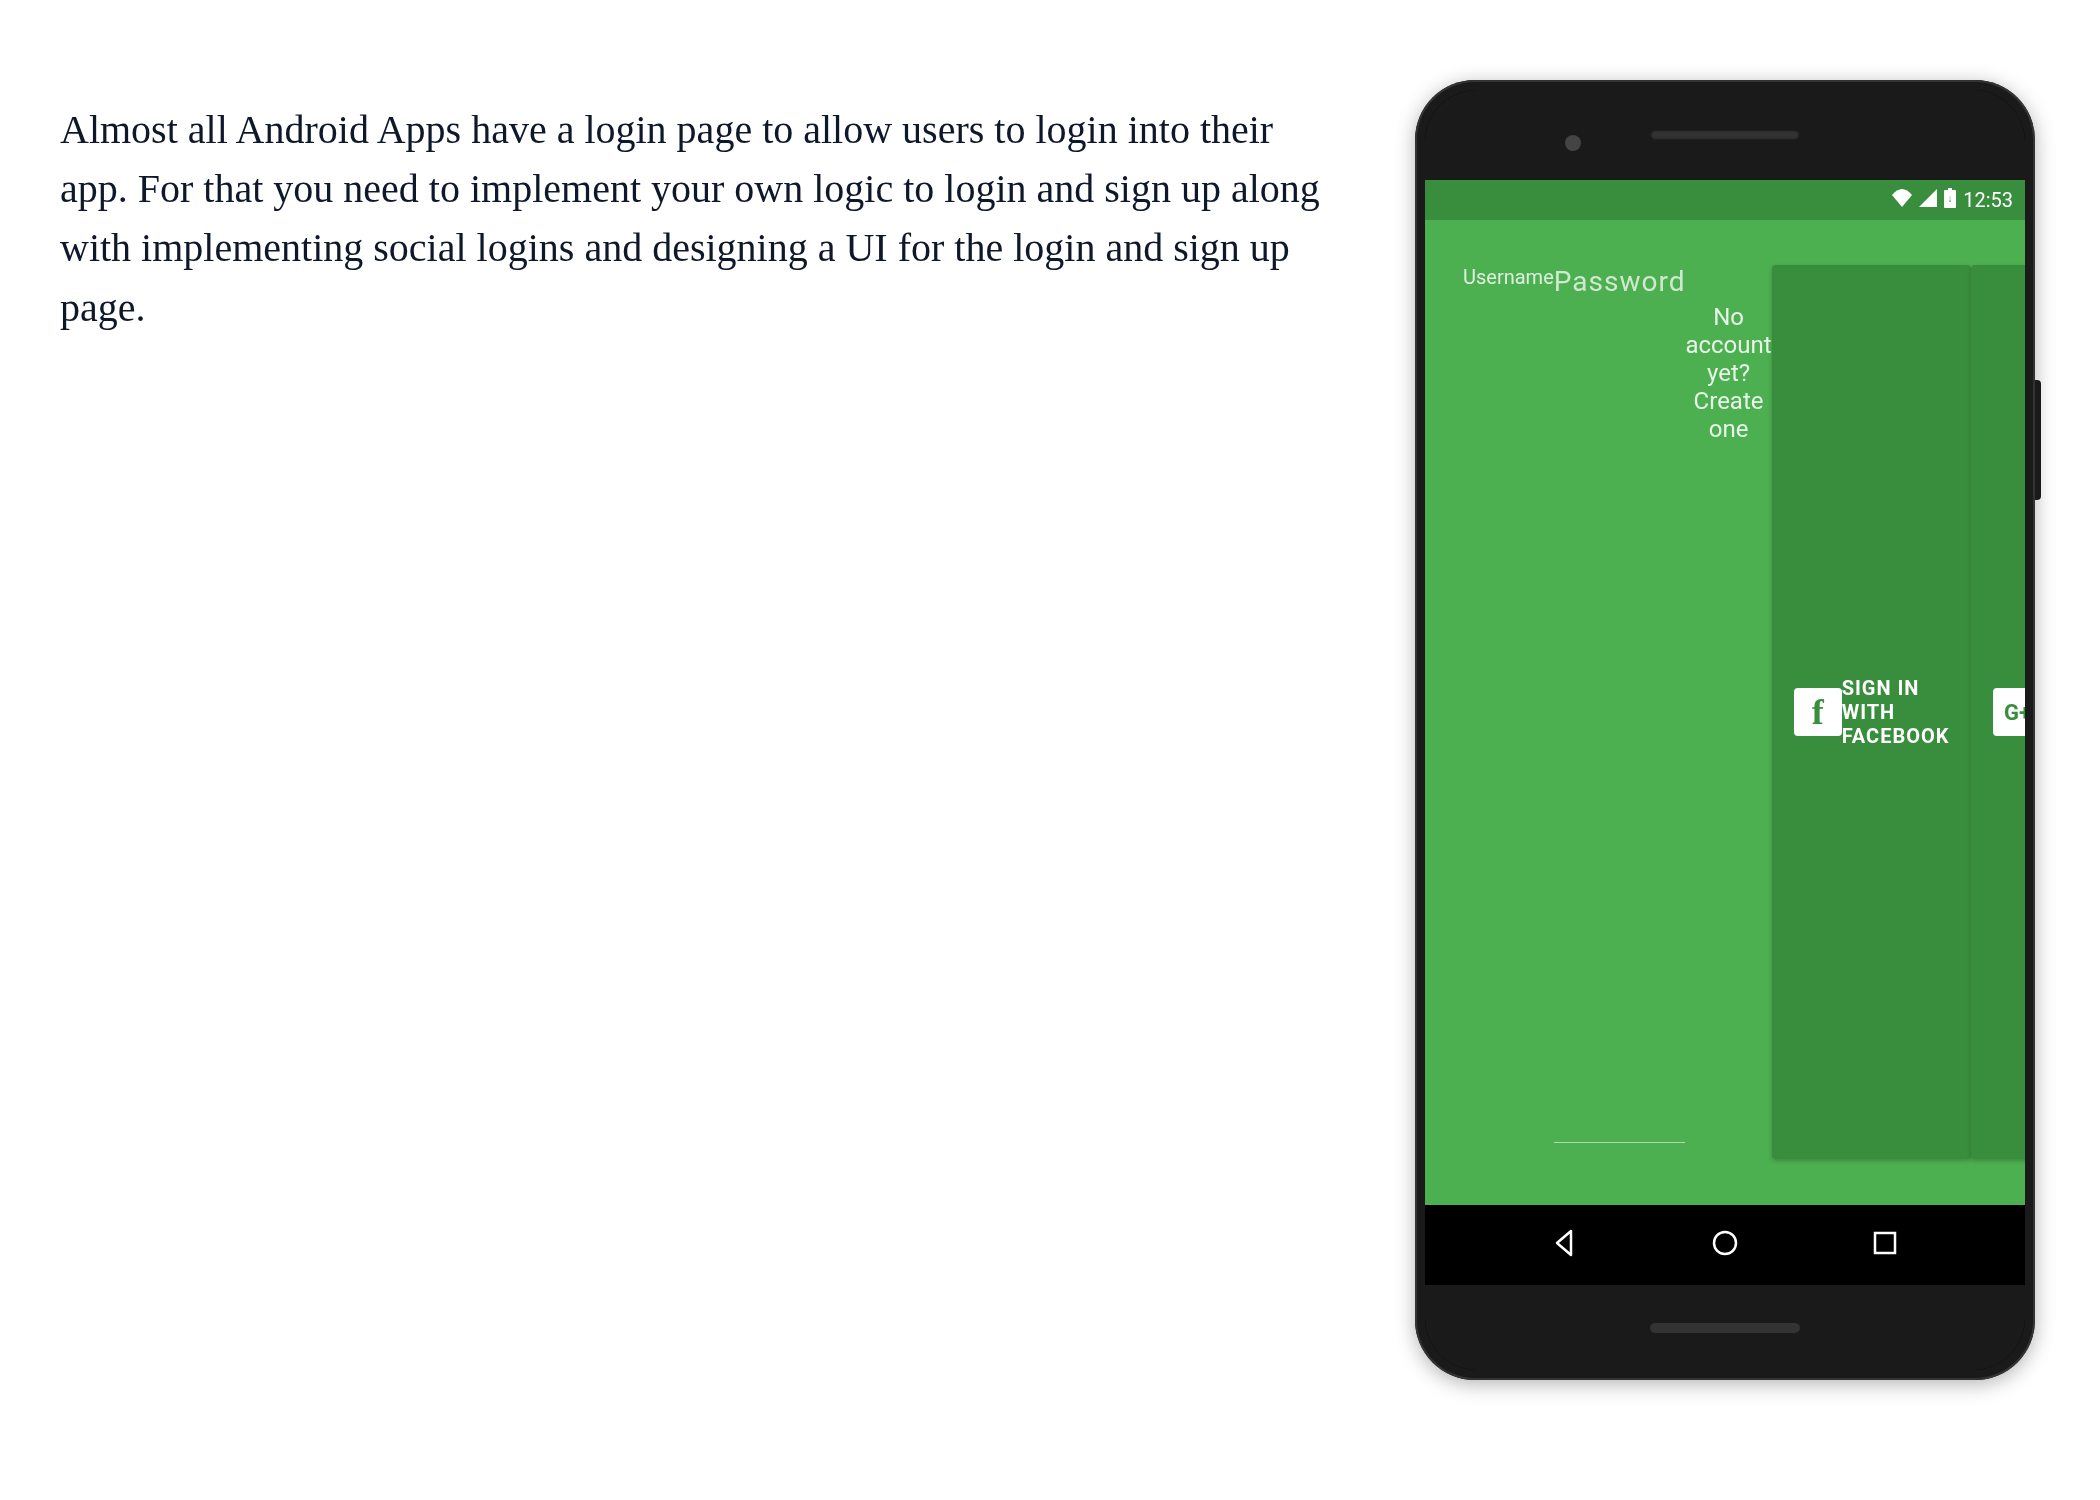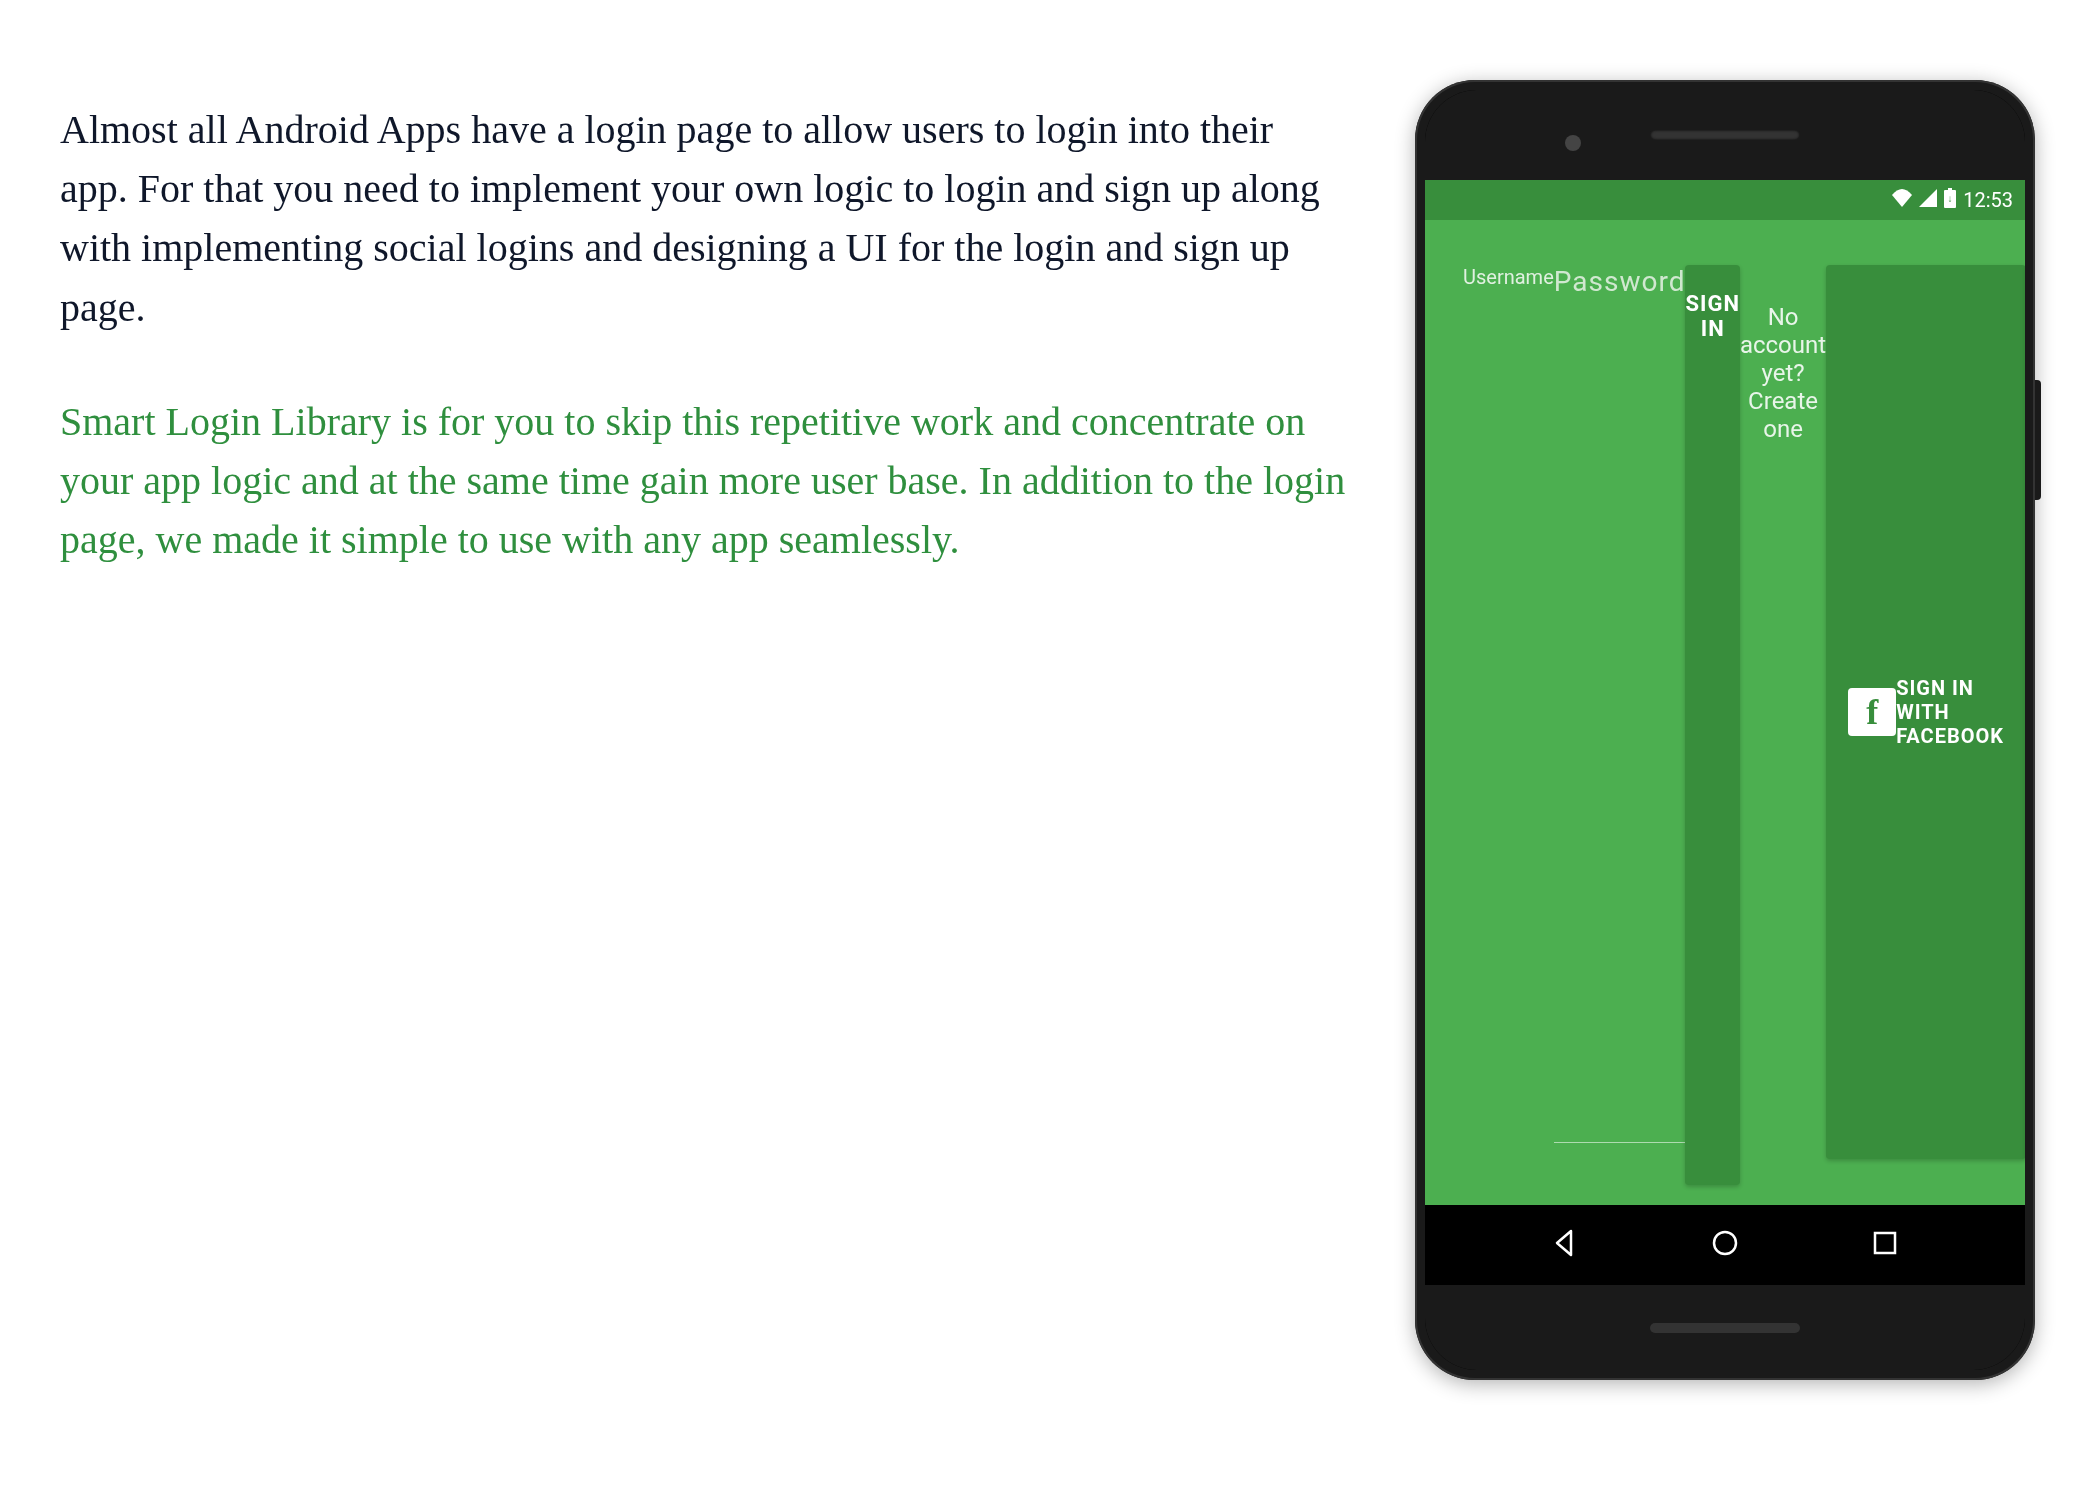--- a/index.html
+++ b/index.html
@@ -244,21 +244,20 @@
       align-items: center;
       justify-content: center;
       gap: 1px;
     }
   </style>
 </head>
 <body>
 
 <div class="left-pane">
   <p class="para1">Almost all Android Apps have a login page to allow users to login into their app. For that you need to implement your own logic to login and sign up along with implementing social logins and designing a UI for the login and sign up page.</p>
-  <p class="para2">Smart Login Library is for you to skip this repetitive work and concentrate on your app logic and at the same time gain more user base. In addition to the login page, we made it simple to use with any app seamlessly.</p>
 </div>
 
 <div class="phone-pane">
   <div class="phone-frame">
     <div class="side-button"></div>
     <div class="phone-inner">
       <div class="phone-top-hw">
         <div class="camera-dot"></div>
         <div class="speaker-slot"></div>
       </div>
@@ -286,23 +285,20 @@
         </div>
 
         <div class="screen-content">
           <div class="field-label">Username</div>
           <div>
             <div class="field-underline"></div>
           </div>
 
           <div class="password-row">Password</div>
 
-          <div class="btn">
-            <span>SIGN IN</span>
-          </div>
 
           <div class="link-text">No account yet? Create one</div>
 
 
           <div class="social-btn">
             <div class="social-icon">
               <span style="font-family: Georgia, serif; font-weight:900; font-size:36px;">f</span>
             </div>
             <div class="social-label">SIGN IN WITH FACEBOOK</div>
           </div>

